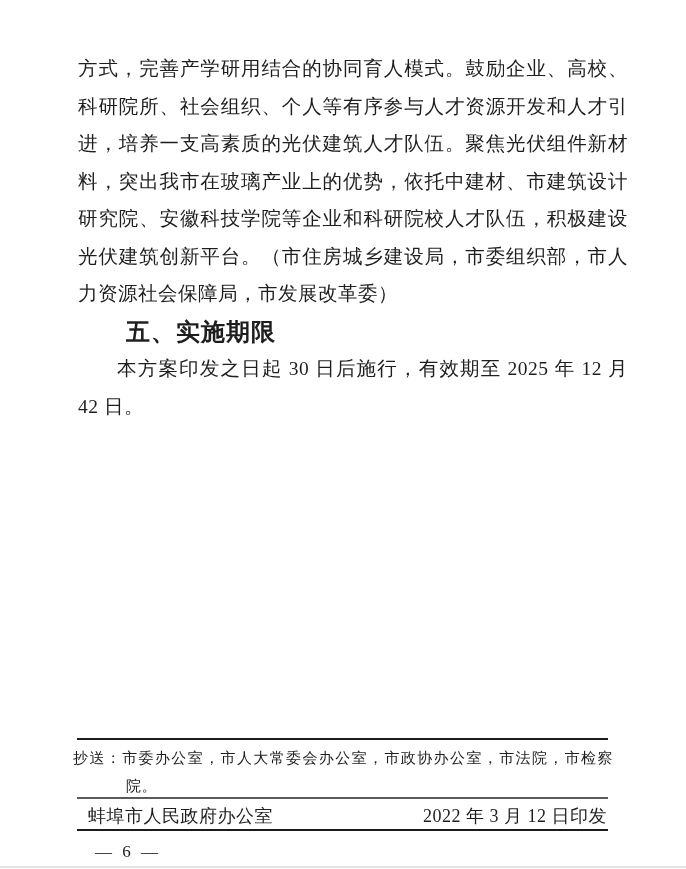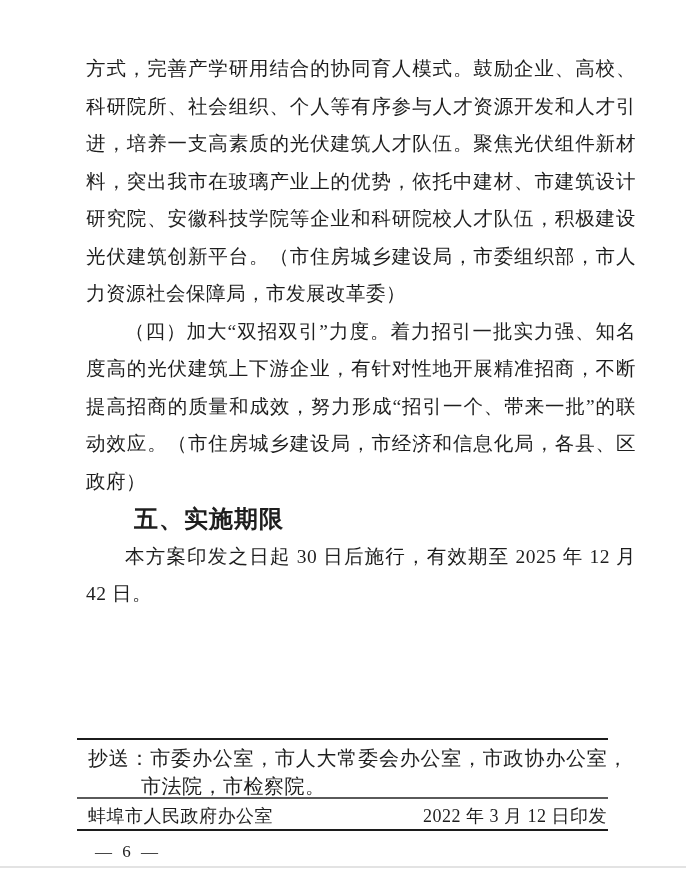--- a/index.html
+++ b/index.html
@@ -18,21 +18,20 @@
   }
   .body-text {
     position: absolute;
     left: 78px;
     top: 50px;
     width: 550px;
     font-size: 19.5px;
     line-height: 37.5px;
     text-align: justify;
     letter-spacing: 0.5px;
-    margin-left: 8px;
   }
   .para {
     margin: 0;
   }
   .indent {
     text-indent: 2em;
   }
   .section-heading {
     margin: 0;
     font-family: "Liberation Sans", "DejaVu Sans", sans-serif;
@@ -48,27 +47,27 @@
     left: 77px;
     width: 531px;
     height: 2px;
     background: #1c1c1c;
   }
   .rule-top { top: 738px; }
   .rule-mid { top: 797px; background: #5a5a5a; }
   .rule-bottom { top: 829px; }
   .cc-block {
     position: absolute;
-    left: 88px;
+    left: 73px;
     top: 744px;
     width: 540px;
     box-sizing: border-box;
     padding-left: 53px;
     text-indent: -53px;
-    font-size: 20px;
+    font-size: 15px;
     line-height: 28px;
     text-align: justify;
     letter-spacing: 0.5px;
   }
   .issuer-row {
     position: absolute;
     left: 88px;
     top: 804px;
     width: 519px;
     display: flex;
@@ -96,21 +95,20 @@
     background: #e3e3e3;
   }
 </style>
 </head>
 <body>
 
 <div class="page">
 
   <div class="body-text">
     <p class="para">方式，完善产学研用结合的协同育人模式。鼓励企业、高校、科研院所、社会组织、个人等有序参与人才资源开发和人才引进，培养一支高素质的光伏建筑人才队伍。聚焦光伏组件新材料，突出我市在玻璃产业上的优势，依托中建材、市建筑设计研究院、安徽科技学院等企业和科研院校人才队伍，积极建设光伏建筑创新平台。（市住房城乡建设局，市委组织部，市人力资源社会保障局，市发展改革委）</p>
-    <p class="para indent">（四）加大“双招双引”力度。着力招引一批实力强、知名度高的光伏建筑上下游企业，有针对性地开展精准招商，不断提高招商的质量和成效，努力形成“招引一个、带来一批”的联动效应。（市住房城乡建设局，市经济和信息化局，各县、区政府）</p>
     <h2 class="section-heading">五、实施期限</h2>
     <p class="para indent">本方案印发之日起 30 日后施行，有效期至 2025 年 12 月 42 日。</p>
   </div>
 
   <div class="rule rule-top"></div>
 
   <div class="cc-block">抄送：市委办公室，市人大常委会办公室，市政协办公室，市法院，市检察院。</div>
 
   <div class="rule rule-mid"></div>
 

